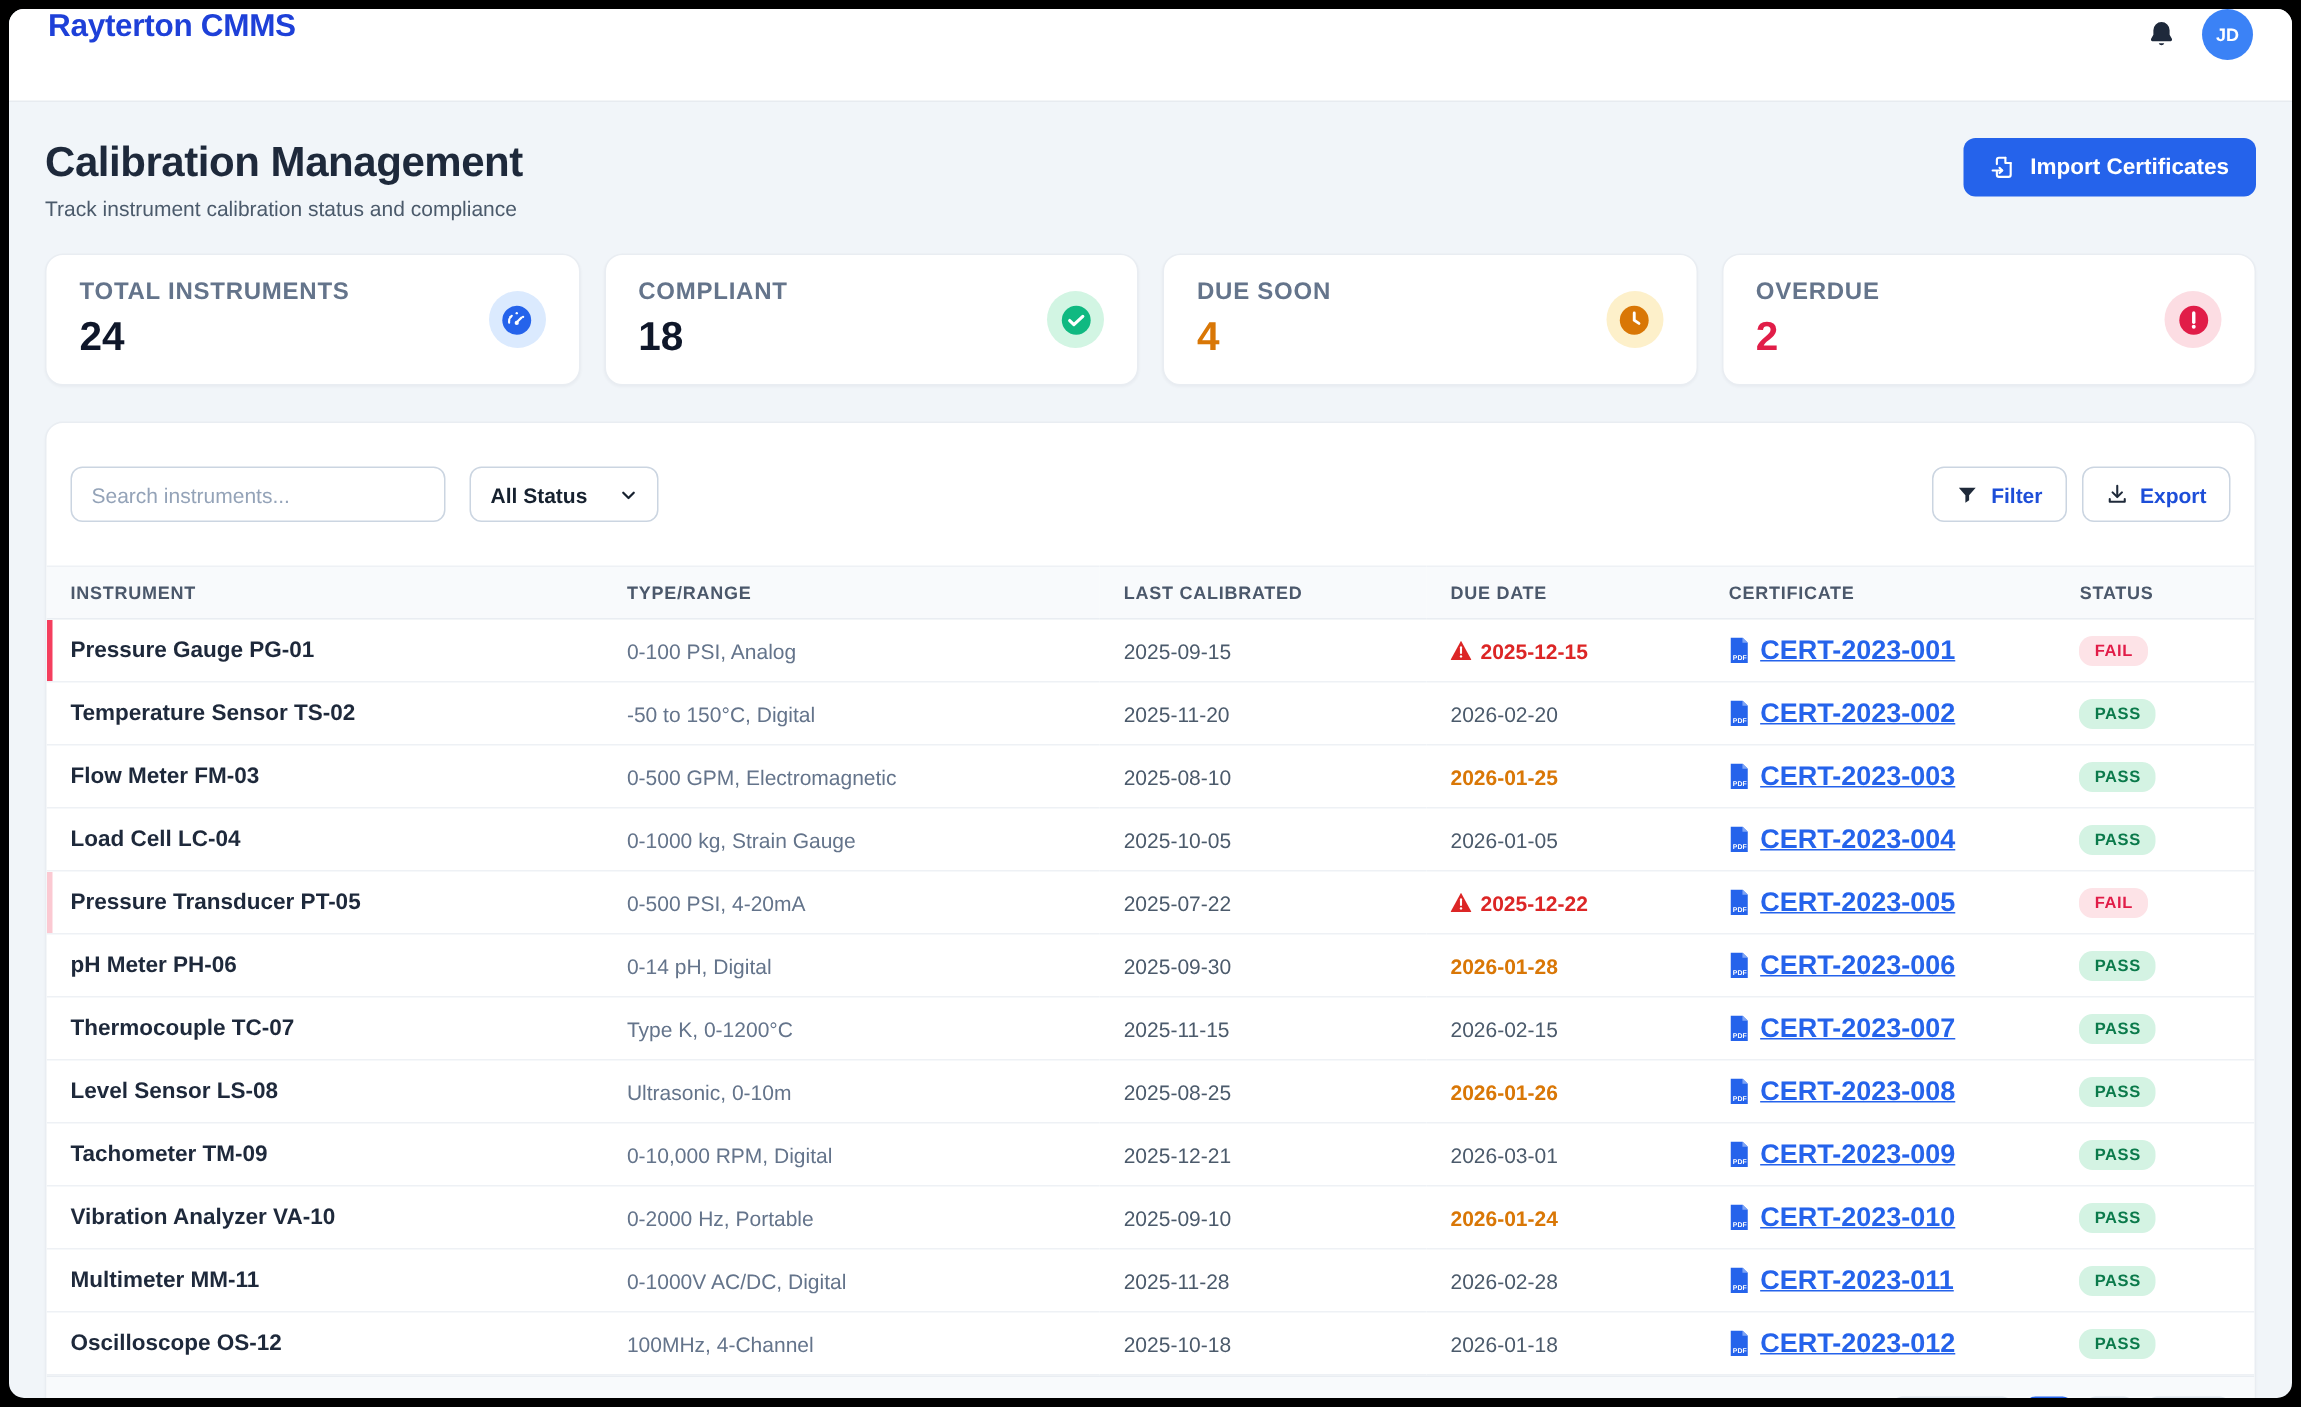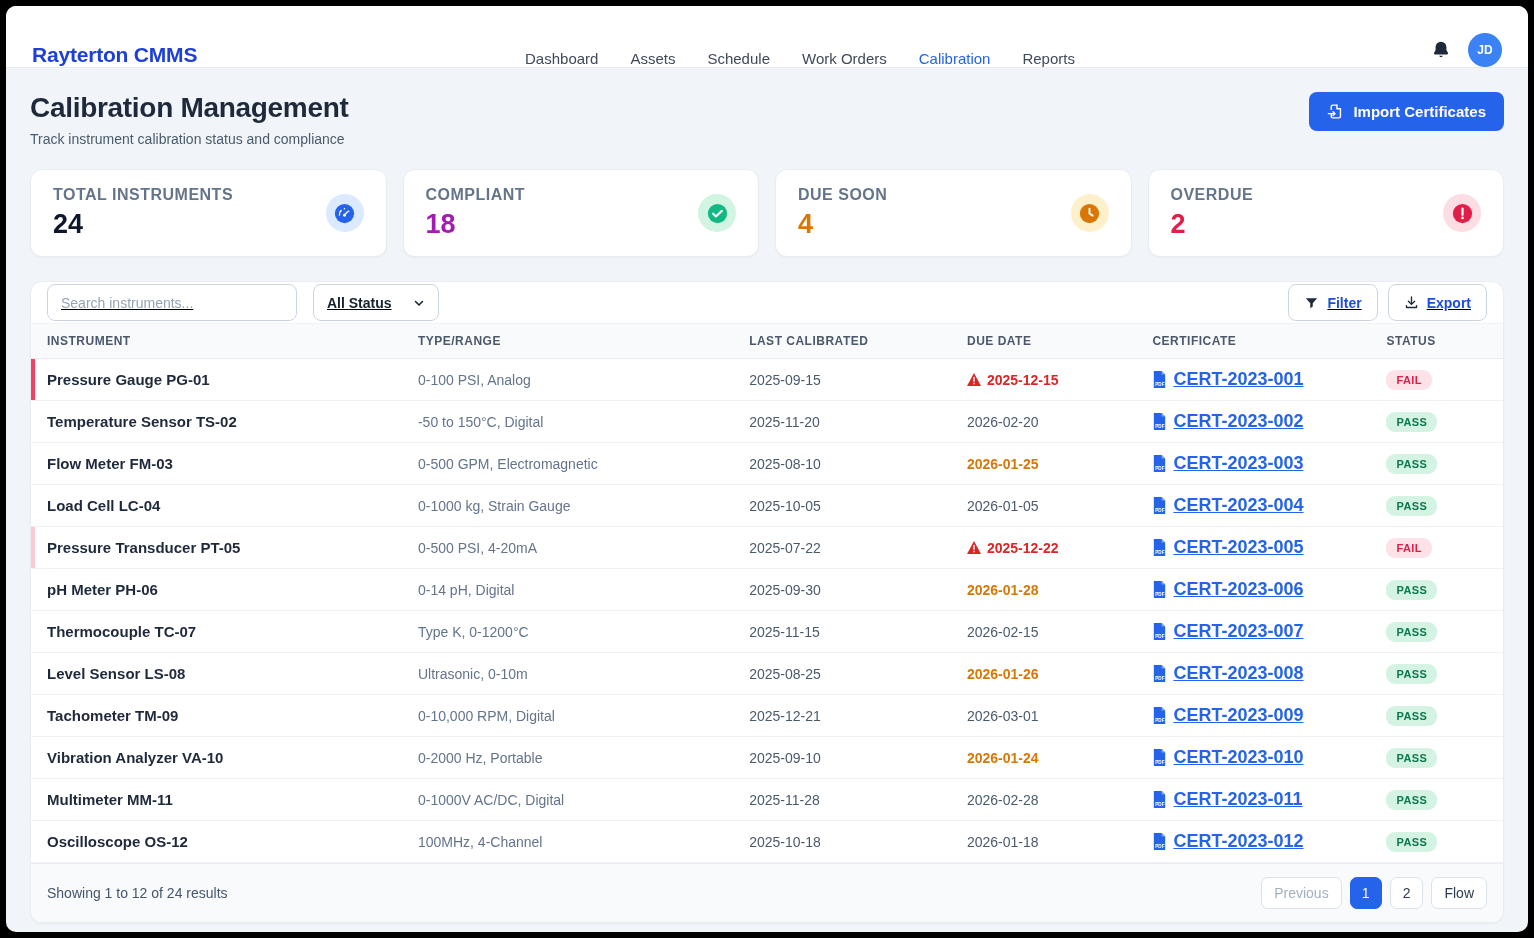--- a/index.html
+++ b/index.html
@@ -1,21 +1,21 @@
 <!DOCTYPE html>
 <html><head>
 <meta charset="utf-8">
 <style>
   * { margin:0; padding:0; box-sizing:border-box; }
   html,body { width:1534px; height:938px; background:#000; font-family:"Liberation Sans","DejaVu Sans",sans-serif; }
   .frame { position:absolute; inset:0; background:#000; padding:6px; }
   .app { width:100%; height:100%; background:#f1f5f9; border-radius:10px; overflow:hidden; position:relative; }
 
   
-  .topbar { height:62px; background:#fff; border-bottom:1px solid #e7ebf0; display:flex; align-items:flex-end; padding:0 26px; }
+  .topbar { height:62px; background:#fff; border-bottom:1px solid #e7ebf0; display:flex; align-items:flex-start; padding:0 26px; }
   .brand { color:#1d42d8; color:#1e40d8; font-size:21px; font-weight:700; letter-spacing:-0.2px; }
   .nav { display:flex; gap:32px; margin-left:auto; margin-right:auto; position:absolute; left:50%; transform:translateX(-44%); }
   .nav a { text-decoration:none; color:#3f4a5a; font-size:15px; font-weight:500; cursor:pointer; }
   .nav a.active { color:#2563eb; }
   .top-right { margin-left:auto; display:flex; align-items:center; gap:16px; }
   .bell { width:22px; height:22px; display:flex; align-items:center; justify-content:center; cursor:pointer; }
   .avatar { width:34px; height:34px; border-radius:50%; background:#3b82f6; color:#fff; font-size:12px; font-weight:700; display:flex; align-items:center; justify-content:center; cursor:pointer; }
 
   
   .content { padding:24px 24px 0 24px; }
@@ -26,21 +26,21 @@
 
   
   .stats { display:grid; grid-template-columns:repeat(4,1fr); gap:16px; margin-bottom:24px; }
   .stat-card { background:#fff; border:1px solid #e9edf2; border-radius:12px; padding:20px 22px; height:88px; display:flex; align-items:center; justify-content:space-between; box-shadow:0 1px 2px rgba(15,23,42,.04); }
   .stat-label { font-size:16px; font-weight:600; color:#64748b; letter-spacing:.5px; }
   .stat-value { font-size:27px; font-weight:700; margin-top:5px; }
   .stat-icon { width:38px; height:38px; border-radius:50%; display:flex; align-items:center; justify-content:center; flex:none; }
 
   
   .table-card { background:#fff; border:1px solid #e9edf2; border-radius:12px; overflow:hidden; box-shadow:0 1px 2px rgba(15,23,42,.04); }
-  .toolbar { display:flex; align-items:center; gap:16px; padding:2px 16px;text-decoration:underline; }
+  .toolbar { display:flex; align-items:center; gap:16px; padding:29px 16px; }
   .search-input { width:250px; height:37px; border:1px solid #cbd5e1; border-radius:8px; padding:0 13px; font-size:14px; color:#1e293b; outline:none; font-family:inherit; }
   .search-input::placeholder { color:#94a3b8; }
   .select-box { height:37px; border:1px solid #cbd5e1; border-radius:8px; background:#fff; display:flex; align-items:center; gap:21px; padding:0 13px; font-size:14px; font-weight:600; color:#16212f; cursor:pointer; }
   .toolbar-right { margin-left:auto; display:flex; gap:10px; }
   .btn-ghost { display:flex; align-items:center; gap:8px; background:#fff; border:1px solid #cbd5e1; border-radius:8px; padding:0 15px; height:37px; font-size:14px; font-weight:600; color:#1d4ed8; cursor:pointer; font-family:inherit; }
 
   table { width:100%; border-collapse:collapse; table-layout:fixed; }
   col.c1{width:25.2%} col.c2{width:22.5%} col.c3{width:14.8%} col.c4{width:12.6%} col.c5{width:15.9%} col.c6{width:9%}
   thead th { background:#f8fafc; text-align:left; font-size:12px; font-weight:700; color:#4b586b; letter-spacing:.5px; padding:10px 10px 10px 16px; border-top:1px solid #eef1f5; border-bottom:1px solid #e9edf2; }
   tbody td { padding:10px 10px 10px 16px; border-bottom:1px solid #eef1f5; font-size:14px; color:#4b5a6b; height:40px; white-space:nowrap; overflow:hidden; }
@@ -63,28 +63,20 @@
   .page-btn.active { background:#2563eb; border-color:#2563eb; color:#fff; padding:0; width:32px; }
 </style>
 </head>
 <body>
 
 <div class="frame">
 <div class="app">
 
   <div class="topbar">
     <div class="brand">Rayterton CMMS</div>
-    <nav class="nav">
-          <a class="nav-item">Dashboard</a>
-          <a class="nav-item">Assets</a>
-          <a class="nav-item">Schedule</a>
-          <a class="nav-item">Work Orders</a>
-          <a class="nav-item active">Calibration</a>
-          <a class="nav-item">Reports</a>
-        </nav>
     <div class="top-right">
       <span class="bell">
         <svg width="20" height="20" viewBox="0 0 24 24" fill="#1e293b">
               <path d="M12 2a6.5 6.5 0 0 0-6.5 6.5v3.6L3.7 15.4c-.5.8.1 1.9 1 1.9h14.6c.9 0 1.5-1.1 1-1.9l-1.8-3.3V8.5A6.5 6.5 0 0 0 12 2zM9.8 19a2.3 2.3 0 0 0 4.4 0H9.8z"></path>
             </svg>
       </span>
       <div class="avatar">JD</div>
     </div>
   </div>
 
@@ -125,21 +117,21 @@
                   <circle cx="16.8" cy="9.4" r="0.9" fill="#fff" stroke="none"></circle>
                   <path d="M12 13.5 15.6 10"></path>
                 </g>
                 <circle cx="12" cy="14" r="1.6" fill="#fff"></circle>
               </svg>
             </div>
           </div>
           <div class="stat-card">
             <div>
               <div class="stat-label">COMPLIANT</div>
-              <div class="stat-value" style="color:#a21caf">18</div>
+              <div class="stat-value" style="color:#0f172a">18</div>
             </div>
             <div class="stat-icon" style="background:#d2f5e3">
               <svg width="21" height="21" viewBox="0 0 24 24">
                 <circle cx="12" cy="12" r="11" fill="#10b981"></circle>
                 <path d="m7 12.2 3.2 3.2L17 9" fill="none" stroke="#fff" stroke-width="2.4" stroke-linecap="round" stroke-linejoin="round"></path>
               </svg>
             </div>
           </div>
           <div class="stat-card">
             <div>

